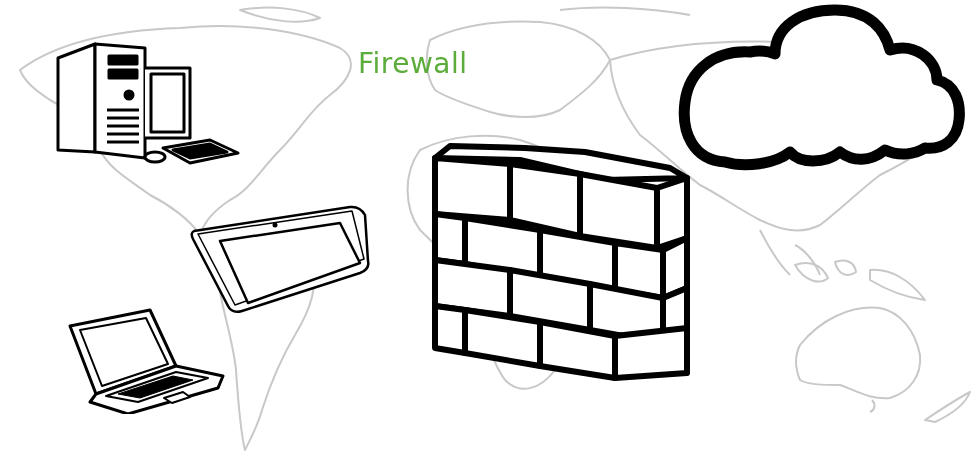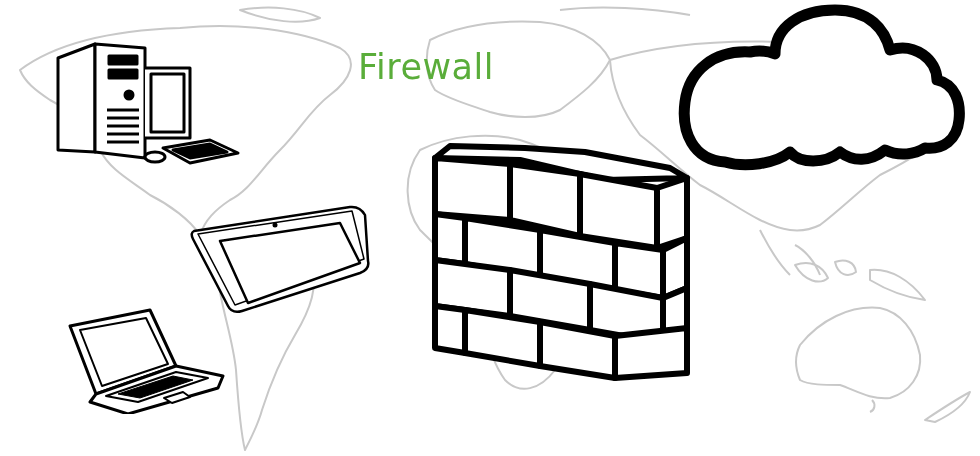--- a/index.html
+++ b/index.html
@@ -1,19 +1,19 @@
 <!DOCTYPE html>
 <html><head>
   <meta charset="utf-8">
   <style>
     html, body { margin: 0; padding: 0; background: #ffffff; }
     body { width: 980px; height: 456px; overflow: hidden; position: relative; font-family: "DejaVu Sans", sans-serif; }
     .stage { position: absolute; left: 0; top: 0; width: 980px; height: 456px; }
     .map { position: absolute; left: 0; top: 0; }
-    .title { position: absolute; left: 358px; top: 50px; font-size: 35px; font-family: "DejaVu Sans", sans-serif; color: #5aad3a; letter-spacing: 0.5px; line-height: 1; }
+    .title { position: absolute; left: 358px; top: 50px; font-size: 28px; font-family: "DejaVu Sans", sans-serif; color: #5aad3a; letter-spacing: 0.5px; line-height: 1; }
     .icon { position: absolute; }
   </style>
 </head>
 <body>
 
 <div class="stage">
 
   <svg class="map" width="980" height="456" viewBox="0 0 980 456" fill="none" stroke="#c8c8c8" stroke-width="2" stroke-linejoin="round">
 
     <path d="M20 70 C60 40 120 30 180 28 C240 22 300 30 340 48 C360 60 350 80 330 95 C310 110 300 130 280 150 C260 170 250 190 230 200 C215 210 205 220 200 235 C190 220 170 205 150 195 C130 180 110 170 100 150 C90 130 70 110 50 100 C35 90 25 82 20 70 Z"></path>

